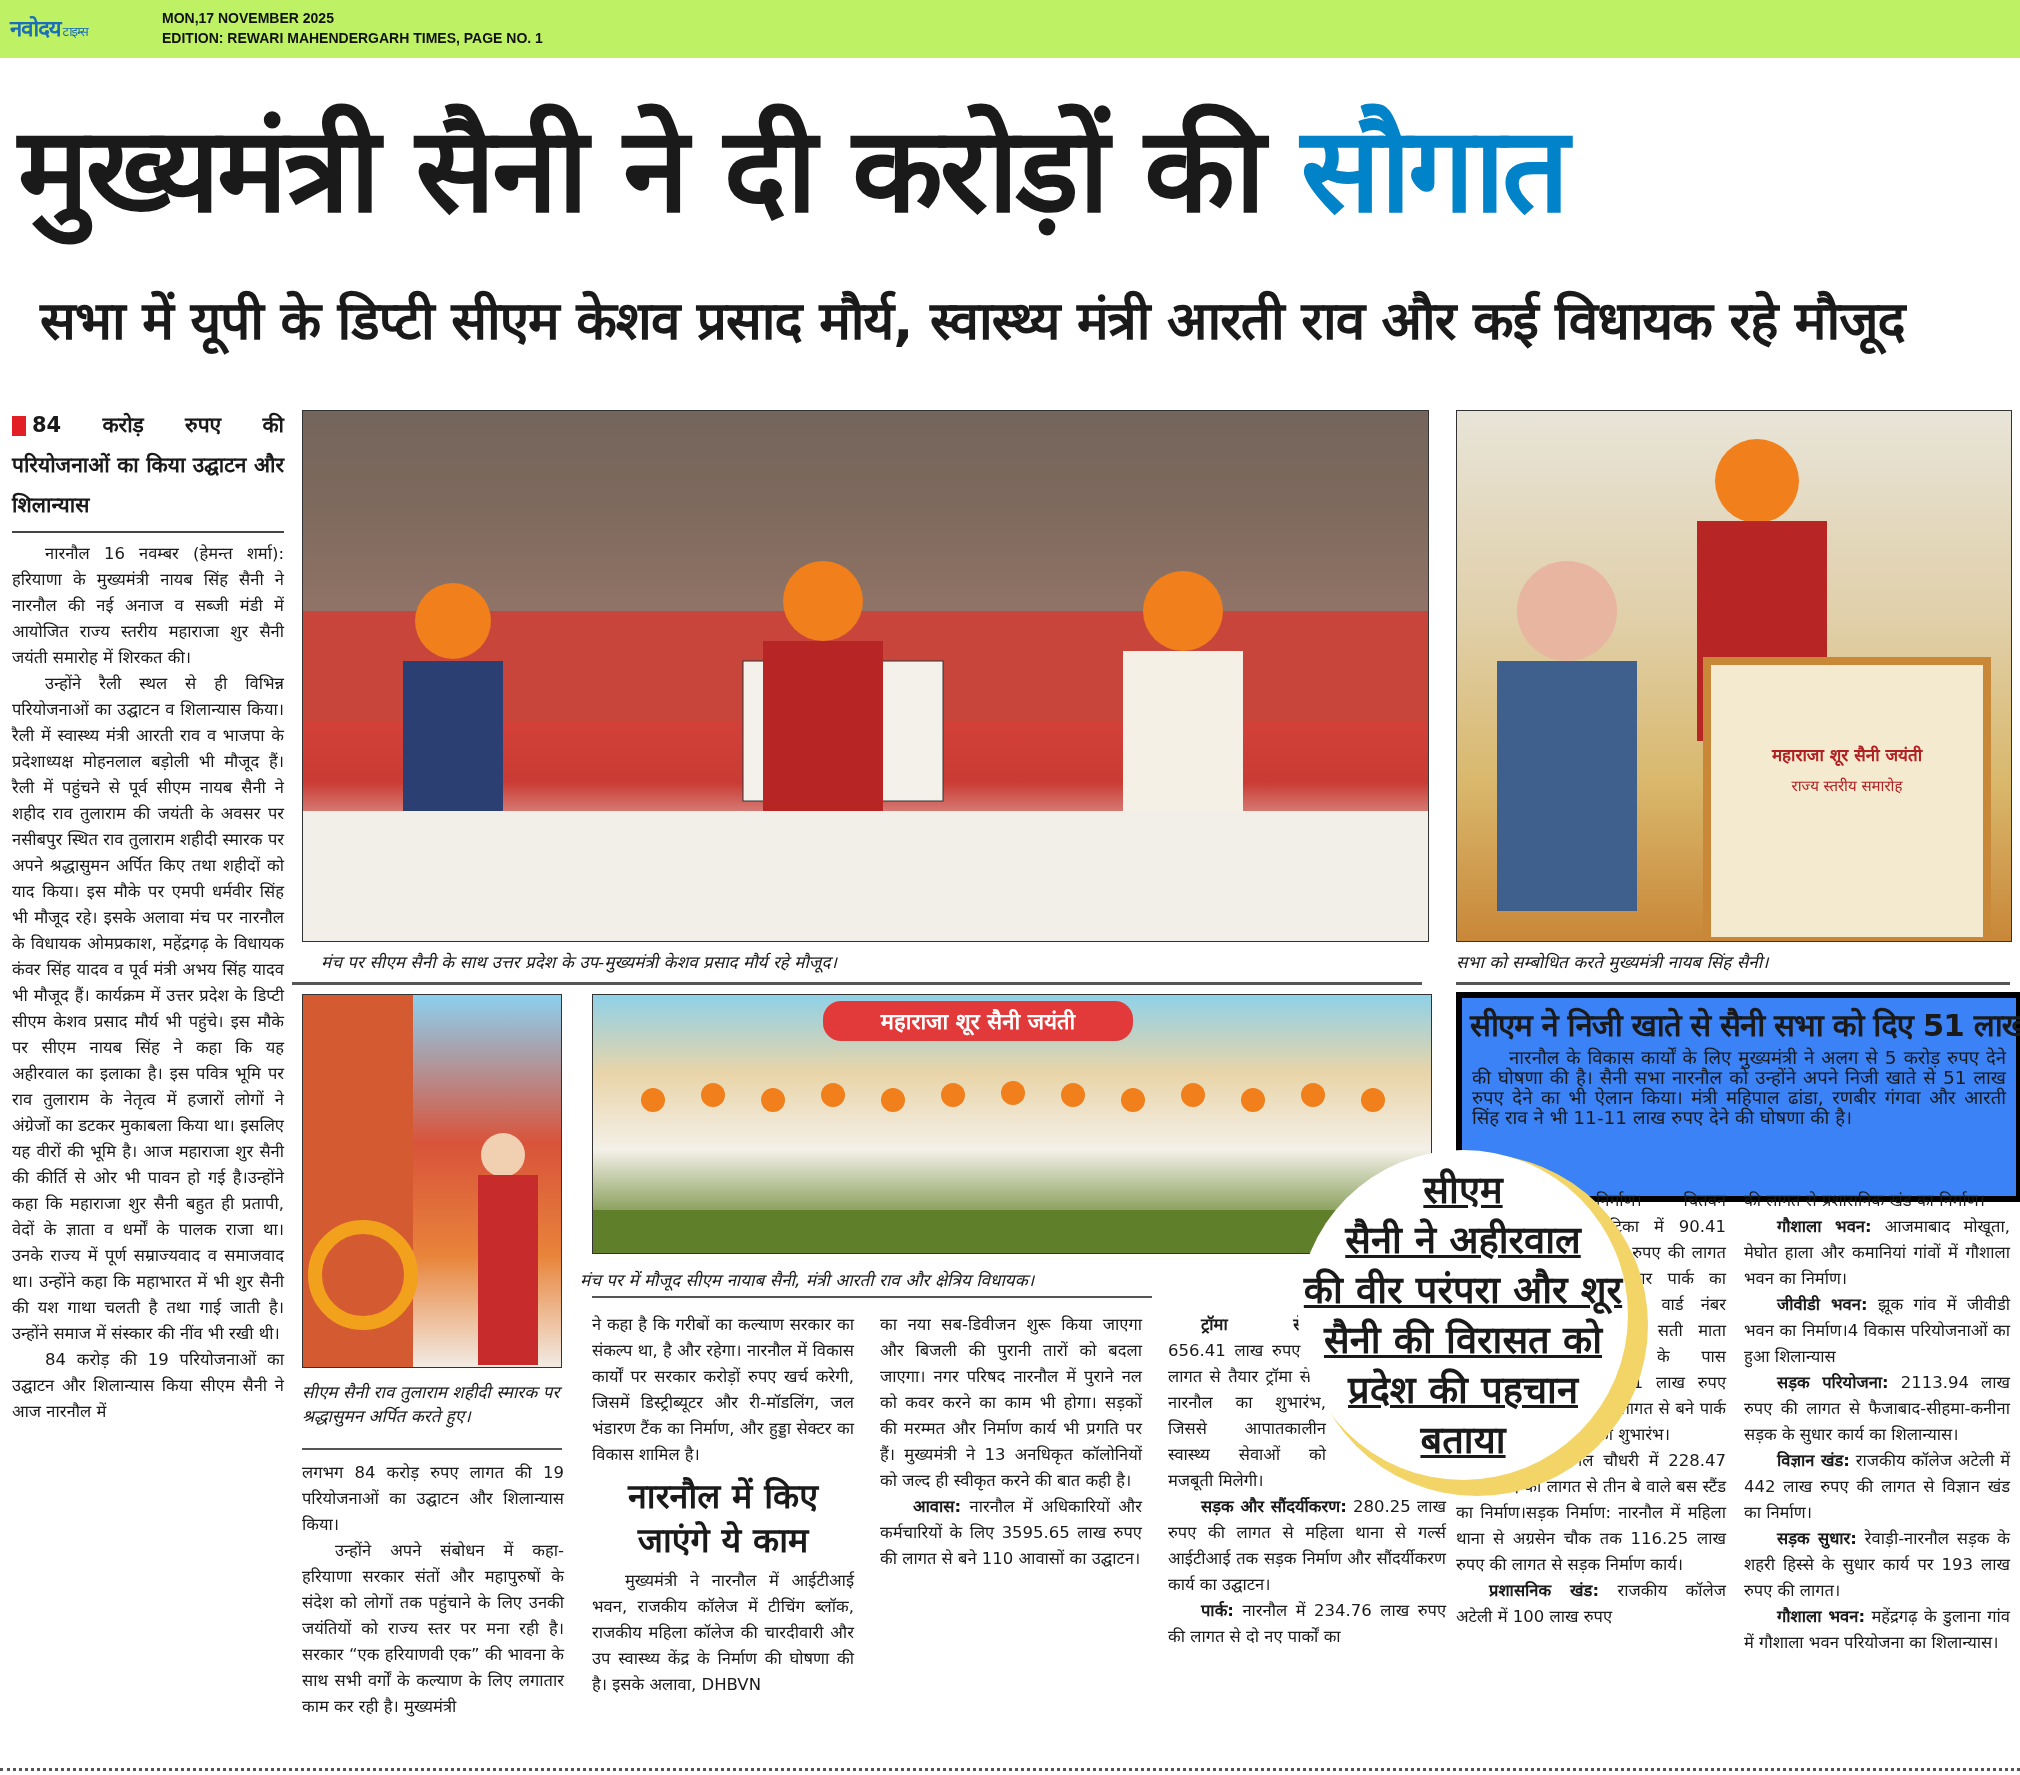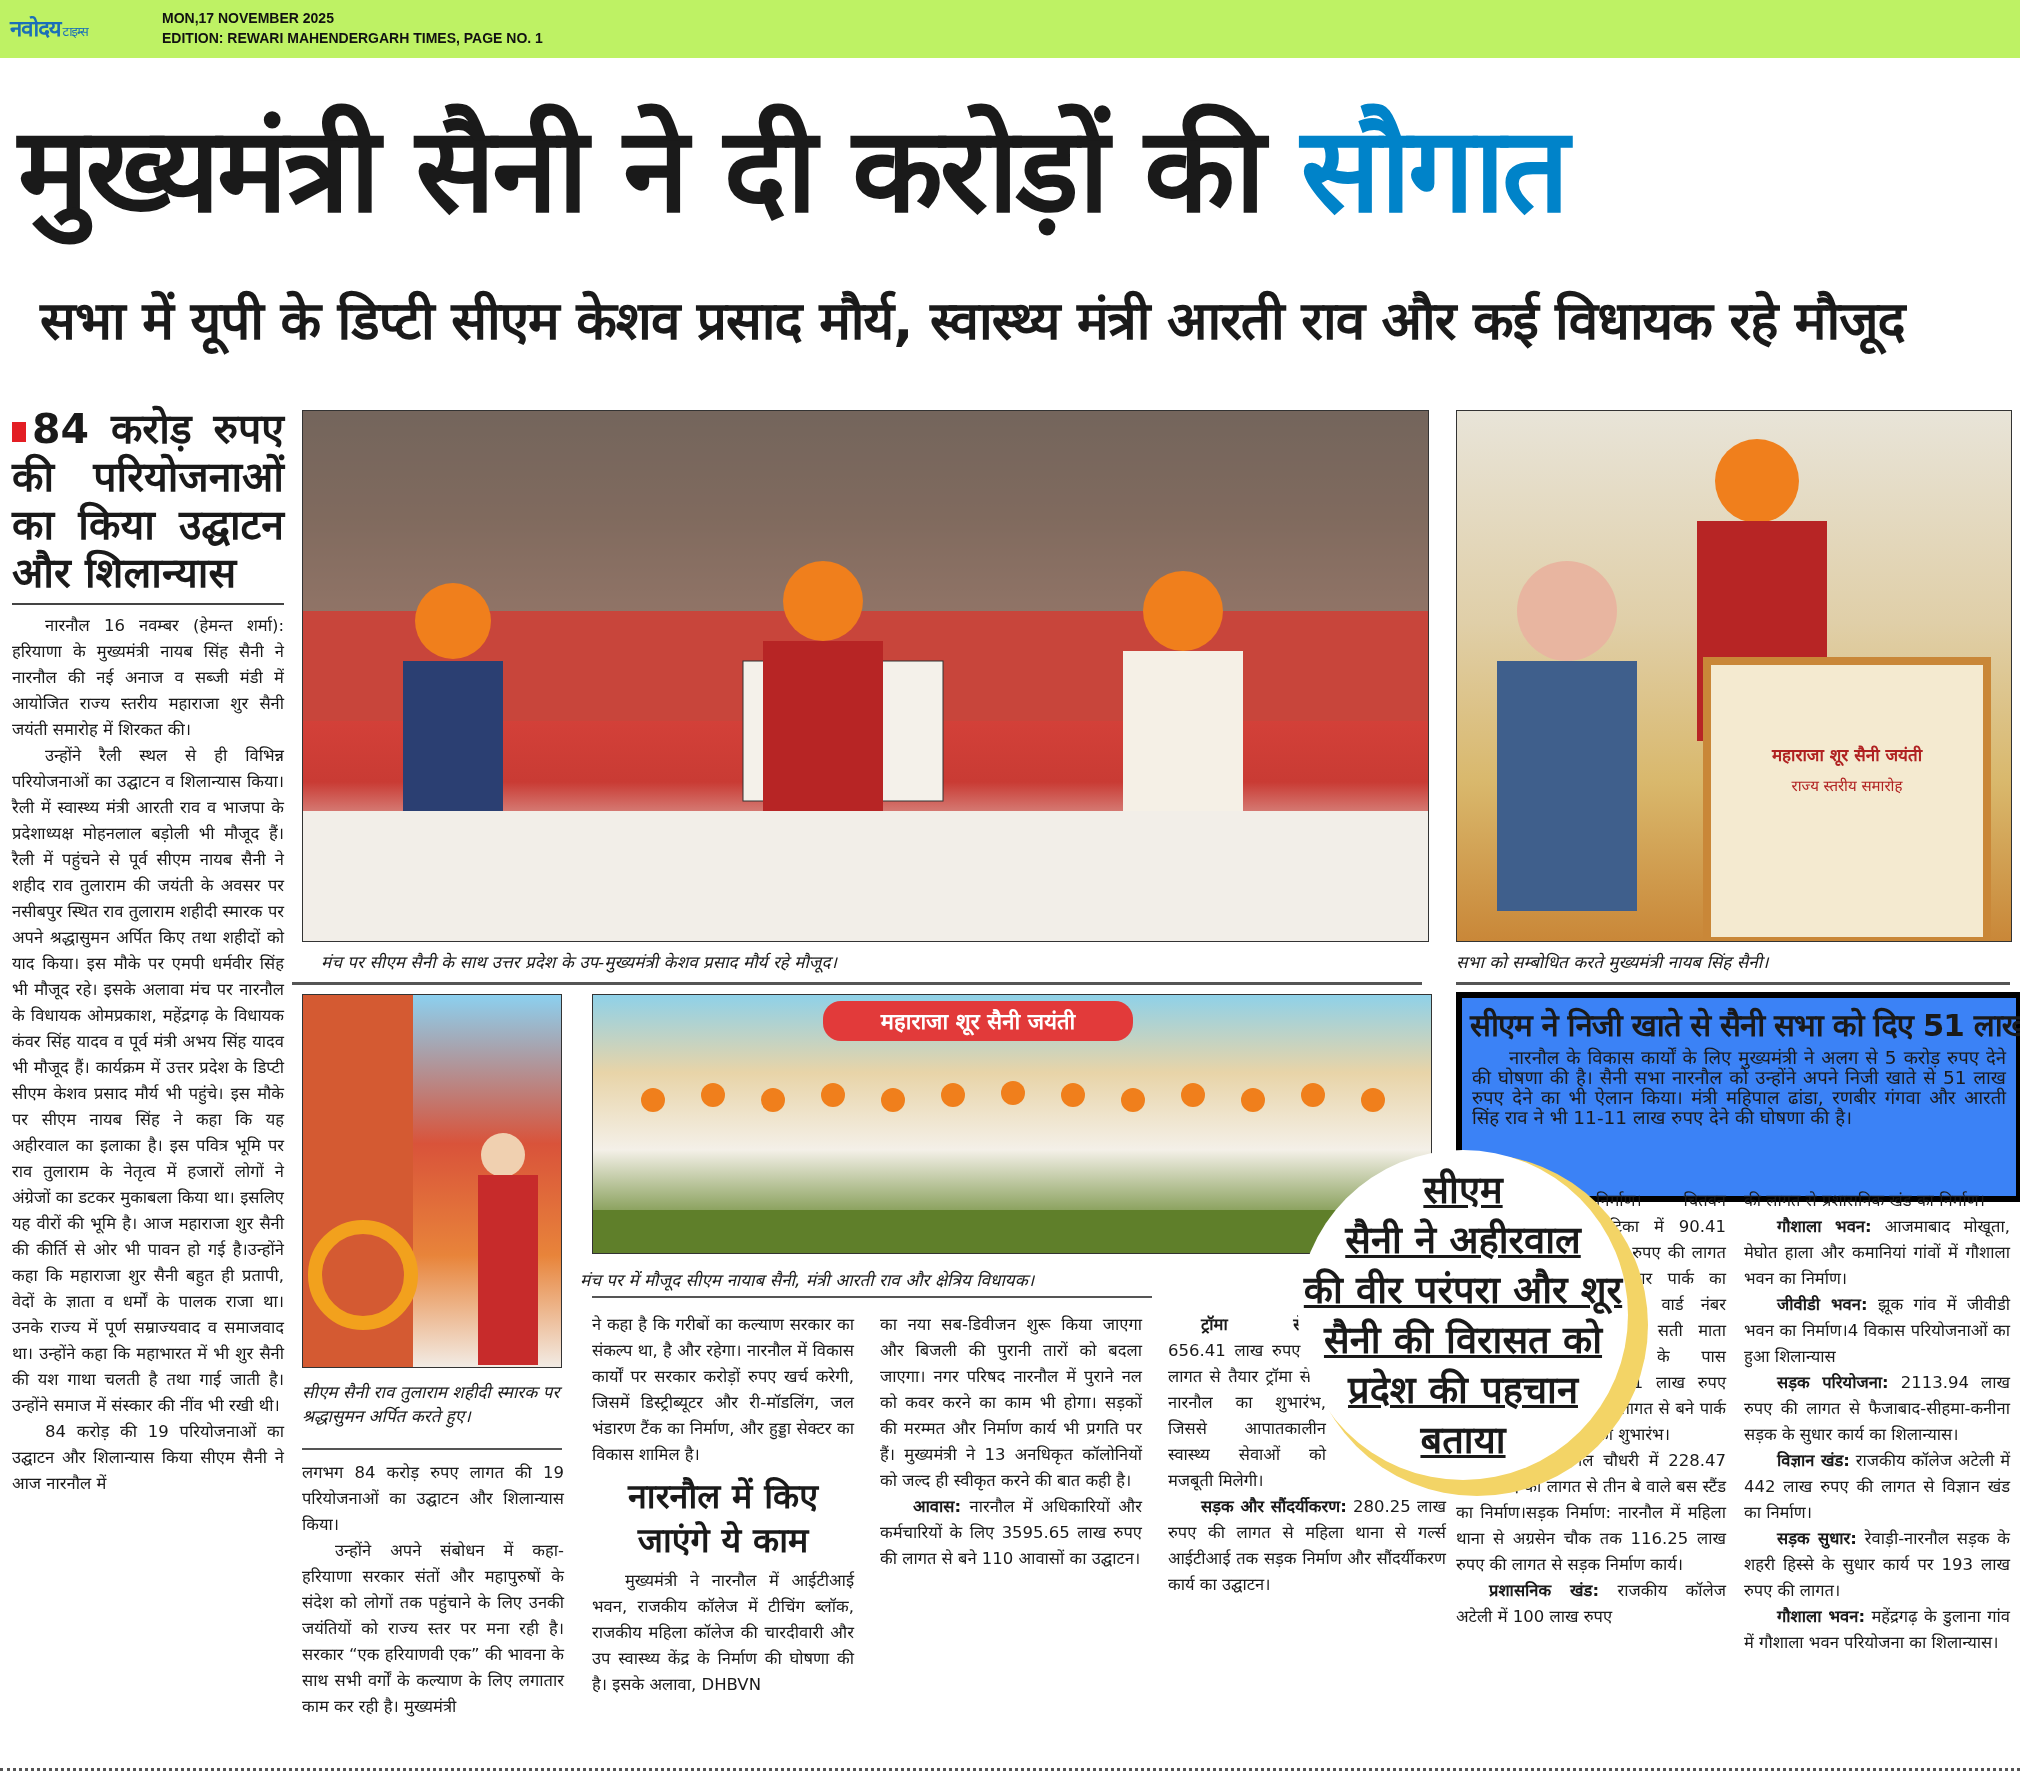--- a/index.html
+++ b/index.html
@@ -7,21 +7,21 @@
   .topbar{position:absolute;left:0;top:0;width:2020px;height:58px;background:#bef264;}
   .logo{position:absolute;left:10px;top:12px;font-weight:bold;color:#1b6fb8;font-size:22px;letter-spacing:-1px;}
   .logo .sub{font-size:13px;font-weight:normal;margin-left:2px;}
   .edition{position:absolute;left:162px;top:8px;font-family:"Liberation Sans",sans-serif;font-size:14px;line-height:20px;color:#111;font-weight:bold;}
   .headline{position:absolute;left:18px;top:100px;font-size:118px;font-weight:bold;line-height:140px;letter-spacing:-3px;white-space:nowrap;}
   .headline .accent{color:#0083c9;}
   .subhead{position:absolute;left:40px;top:285px;font-size:53px;font-weight:bold;line-height:72px;white-space:nowrap;letter-spacing:-1px;}
   .col{position:absolute;font-size:16.5px;line-height:26px;text-align:justify;}
   .col p{margin:0;text-indent:2em;}
   .leftcol{left:12px;top:405px;width:272px;}
-  .lefthead{font-size:41px;font-weight:bold;line-height:48px;margin:0 0 6px 0;}
+  .lefthead{font-size:21px;font-weight:bold;line-height:40px;margin:0 0 6px 0;}
   .lefthead .sq{display:inline-block;width:14px;height:20px;background:#e31e24;margin-right:6px;vertical-align:middle;}
   .rule{border-top:2px solid #444;margin:4px 0 8px 0;}
   .photo{position:absolute;border:1px solid #333;overflow:hidden;}
   .caption{position:absolute;font-style:italic;font-size:17px;line-height:24px;white-space:nowrap;}
   .hrline{position:absolute;height:0;border-top:3px solid #555;}
   .boxed{position:absolute;left:1456px;top:992px;width:554px;height:198px;border:6px solid #000000;background:#3b82f6;}
   .boxed .bh{font-size:31px;font-weight:bold;line-height:42px;padding:6px 8px 0 8px;white-space:nowrap;letter-spacing:-1px;}
   .boxed .bb{font-size:18.5px;line-height:20px;padding:2px 10px;text-align:justify;text-indent:2em;}
   .circle{position:absolute;left:1298px;top:1150px;width:330px;height:330px;border-radius:50%;background:#fff;box-shadow:14px 10px 0 6px #f3d466;display:flex;flex-direction:column;align-items:center;justify-content:center;text-align:right;font-size:38px;font-weight:bold;line-height:50px;text-decoration:underline;}
   .subhd{font-size:34px;font-weight:bold;text-align:center;line-height:44px;margin:6px 0;}
@@ -135,20 +135,21 @@
 </div>
 
 <div class="col" style="left:880px;top:1312px;width:262px;">
   <p style="text-indent:0">का नया सब-डिवीजन शुरू किया जाएगा और बिजली की पुरानी तारों को बदला जाएगा। नगर परिषद नारनौल में पुराने नल को कवर करने का काम भी होगा। सड़कों की मरम्मत और निर्माण कार्य भी प्रगति पर हैं। मुख्यमंत्री ने 13 अनधिकृत कॉलोनियों को जल्द ही स्वीकृत करने की बात कही है।</p>
   <p><b class="k">आवास:</b> <span>नारनौल में अधिकारियों और कर्मचारियों के लिए 3595.65 लाख रुपए की लागत से बने 110 आवासों का उद्घाटन।</span></p>
 </div>
 
 <div class="col" style="left:1168px;top:1312px;width:278px;">
   <p style="padding-right:120px;"><b class="k">ट्रॉमा सेंटर:</b> <span>656.41 लाख रुपए की लागत से तैयार ट्रॉमा सेंटर नारनौल का शुभारंभ, जिससे आपातकालीन स्वास्थ्य सेवाओं को मजबूती मिलेगी।</span></p>
   <p><b class="k">सड़क और सौंदर्यीकरण:</b> <span>280.25 लाख रुपए की लागत से महिला थाना से गर्ल्स आईटीआई तक सड़क निर्माण और सौंदर्यीकरण कार्य का उद्घाटन।</span></p>
+  <p><b class="k">पार्क:</b> <span>नारनौल में 234.76 लाख रुपए की लागत से दो नए पार्कों का</span></p>
 </div>
 
 <div class="boxed">
   <div class="bh">सीएम ने निजी खाते से सैनी सभा को दिए 51 लाख</div>
   <div class="bb">नारनौल के विकास कार्यों के लिए मुख्यमंत्री ने अलग से 5 करोड़ रुपए देने की घोषणा की है। सैनी सभा नारनौल को उन्होंने अपने निजी खाते से 51 लाख रुपए देने का भी ऐलान किया। मंत्री महिपाल ढांडा, रणबीर गंगवा और आरती सिंह राव ने भी 11-11 लाख रुपए देने की घोषणा की है।</div>
 </div>
 
 <div class="col" style="left:1456px;top:1188px;width:270px;">
   <p style="text-indent:0;padding-left:140px;">निर्माण। चितवन वाटिका में 90.41 लाख रुपए की लागत से तैयार पार्क का उद्घाटन। वार्ड नंबर 13 में सती माता मंदिर के पास 71.81 लाख रुपए की लागत से बने पार्क का शुभारंभ।</p>
   <p><b class="k">बस स्टैंड:</b> <span>नांगल चौधरी में 228.47 लाख रुपए की लागत से तीन बे वाले बस स्टैंड का निर्माण।सड़क निर्माण: नारनौल में महिला थाना से अग्रसेन चौक तक 116.25 लाख रुपए की लागत से सड़क निर्माण कार्य।</span></p>

